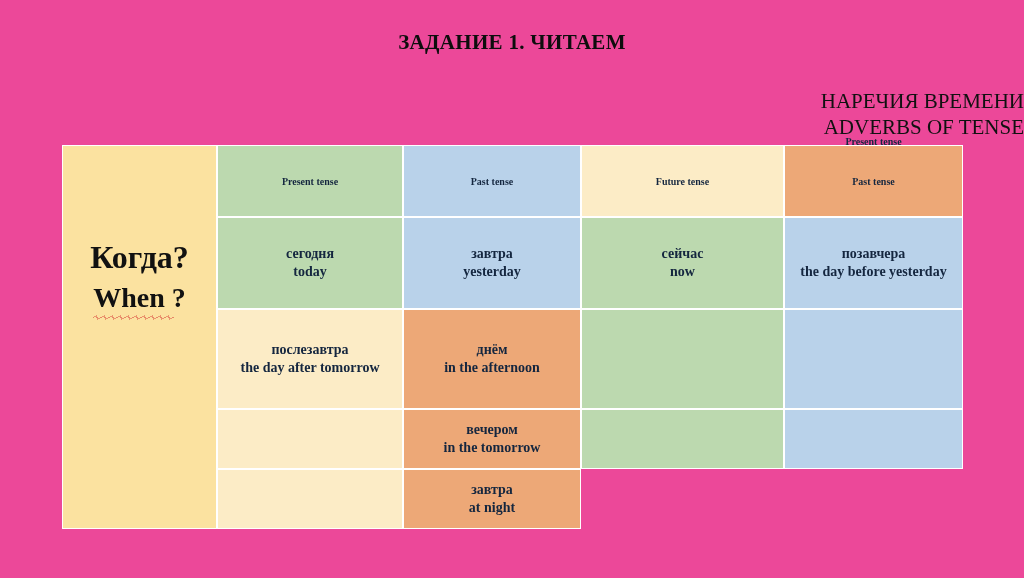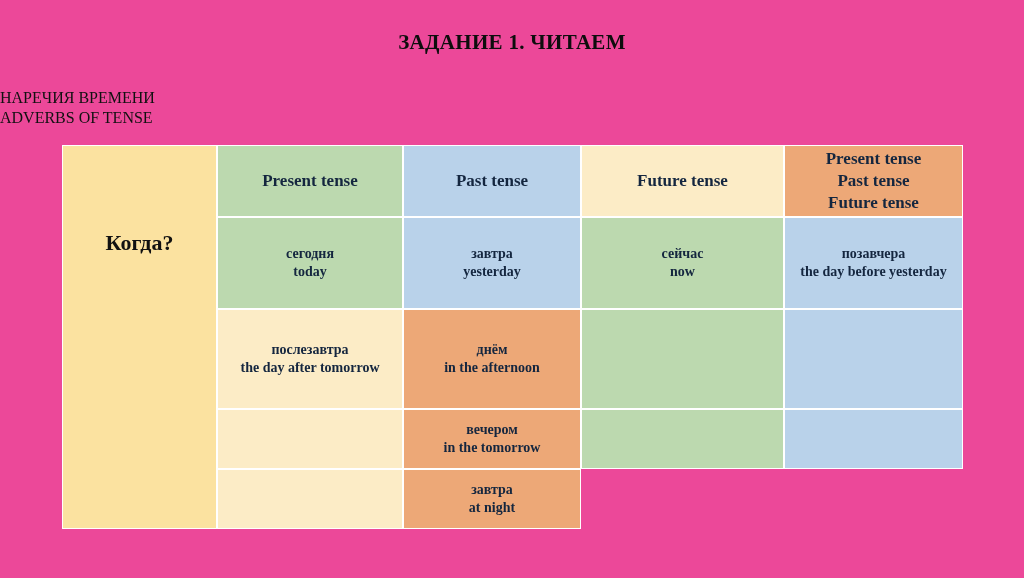--- a/index.html
+++ b/index.html
@@ -29,23 +29,23 @@
     font-weight: bold;
     font-size: 21px;
     letter-spacing: 0.3px;
     color: #0d0d0d;
   }
   .subtitle {
     position: absolute;
     top: 88px;
     left: 0;
     width: 100%;
-    text-align: left;
-    font-family: "Liberation Serif", serif;
-    font-size: 16px;
+    text-align: right;
+    font-family: "Liberation Serif", serif;
+    font-size: 21px;
     color: #111111;
     line-height: 1.25;
   }
   .subtitle .line2 {
     display: block;
     font-family: Liberation Serif, serif;
   }
   .grid {
     position: absolute;
     left: 62px;
@@ -77,25 +77,26 @@
     background: #fbe2a0;
     display: flex;
     flex-direction: column;
     align-items: center;
     justify-content: flex-start;
     padding-top: 82px;
     box-sizing: border-box;
     border: 1px solid #ffffff;
   }
   .when-ru {
-    font-size: 22px;
+    font-size: 32px;
     font-weight: bold;
     color: #111111;
     font-family: "Liberation Serif", serif;
     line-height: 1.35;
+    margin-top: 8px;
   }
   .when-en {
     font-size: 28px;
     font-weight: bold;
     color: #111111;
     font-family: "Liberation Serif", serif;
     line-height: 1.35;
     position: relative;
     display: inline-block;
   }
@@ -111,21 +112,21 @@
     background-size: 8px 5px;
     background-repeat: repeat-x;
     opacity: 0.95;
   }
   .bg-green { background: #bcd9af; }
   .bg-blue  { background: #b9d2ea; }
   .bg-cream { background: #fcecc6; }
   .bg-orange{ background: #eda877; }
   .bg-orange-head { background: #eda877; }
 
-  .hdr { font-size: 17px; font-weight: bold; }
+  .hdr { font-size: 10px; font-weight: bold; gap: 27px; }
   .hdr .l { display: block; }
   .ru { display: block; }
   .en { display: block; }
   .empty { font-size: 0; }
 </style>
 </head>
 <body>
 
 <div class="slide">
 
@@ -134,20 +135,21 @@
   <div class="subtitle">
     <span>НАРЕЧИЯ ВРЕМЕНИ</span>
     <span class="line2">ADVERBS OF TENSE</span>
   </div>
 
   <div class="grid">
 
     <div class="col-when">
       <span class="when-ru">Когда?</span>
       <span class="when-en">
+        <span>When ?</span>
         <span class="squiggle"></span>
       </span>
     </div>
 
     <div class="cell bg-green hdr">
       <span>Present tense</span>
     </div>
     <div class="cell bg-blue hdr">
       <span>Past tense</span>
     </div>

